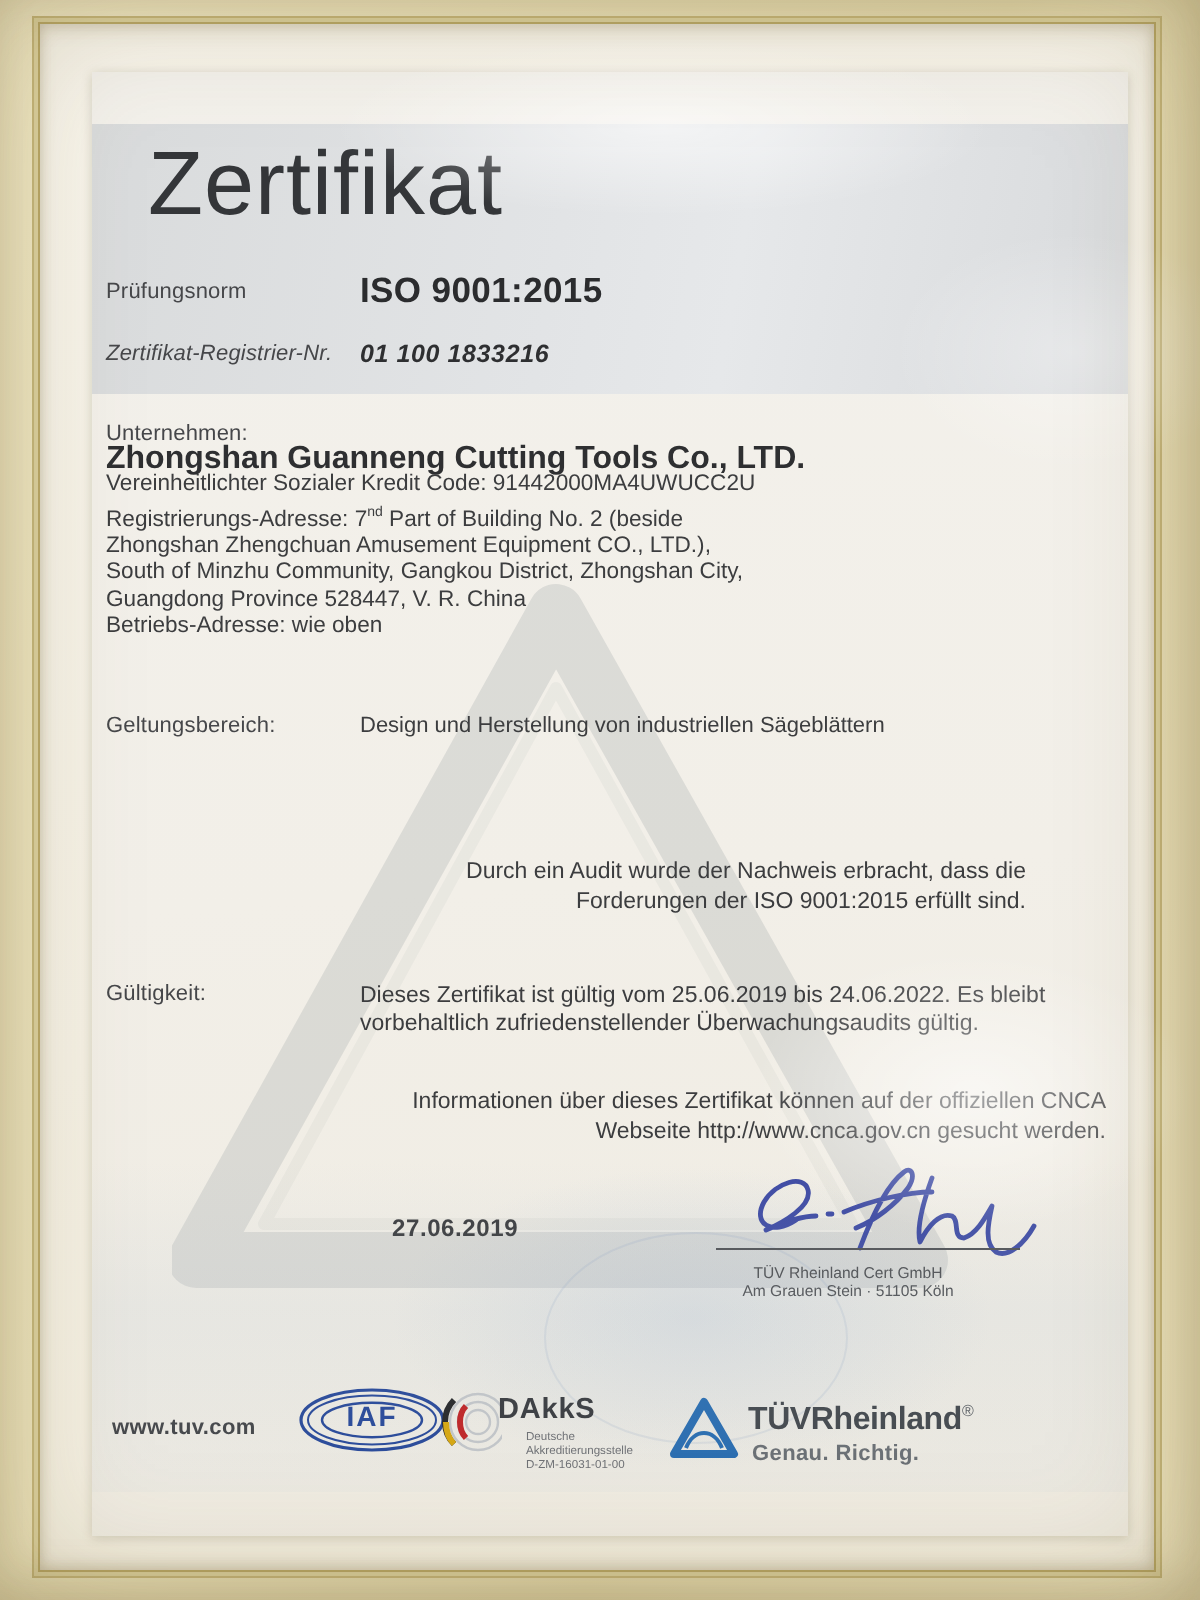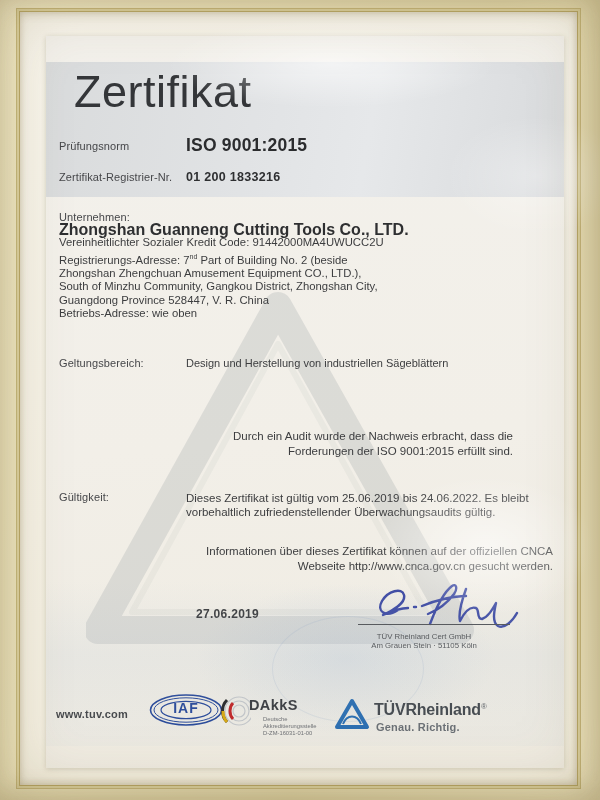--- a/index.html
+++ b/index.html
@@ -45,25 +45,25 @@
   }
   .glare{position:absolute;z-index:4;pointer-events:none;border-radius:50%;}
   .glare.g1{left:120px;top:-18px;width:330px;height:90px;background:radial-gradient(closest-side,rgba(255,255,255,.6),rgba(255,255,255,0));}
   .glare.g2{left:330px;top:440px;width:220px;height:140px;background:radial-gradient(closest-side,rgba(255,255,255,.55),rgba(255,255,255,0));}
   .glare.g3{left:400px;top:80px;width:180px;height:120px;background:radial-gradient(closest-side,rgba(255,255,255,.35),rgba(255,255,255,0));}
 
   .title{
     position:absolute;left:28px;top:30px;z-index:1;margin:0;
     font-size:45px;font-weight:400;letter-spacing:.5px;color:#343639;
   }
-  .row{position:absolute;left:13px;z-index:1;display:flex;align-items:flex-start;}
+  .row{position:absolute;left:7px;z-index:1;display:flex;align-items:flex-start;}
   .lbl{width:127px;flex:none;font-size:11px;color:#46474a;letter-spacing:.1px;}
   .r1{top:99px;}  .r1 .lbl{padding-top:5px;}
   .v-iso{font-size:17.5px;font-weight:bold;color:#2b2c2e;letter-spacing:.2px;}
-  .r2{top:134px;} .r2 .lbl{padding-top:1px;}
+  .r2{top:134px;font-style:italic;} .r2 .lbl{padding-top:1px;}
   .v-reg{font-size:12.5px;font-weight:bold;color:#2e2f31;letter-spacing:.3px;}
   .r-unt{top:175px;flex-direction:column;}
   .v-block{font-size:11.3px;line-height:13.4px;color:#3c3d3f;width:365px;}
   .v-block .co{font-weight:bold;font-size:16px;color:#2e2f31;}
   .v-block sup{font-size:7px;}
   .r-gel{top:321px;justify-content:center;}
   .v-gel{font-size:11px;color:#3c3d3f;width:360px;}
   .para{position:absolute;left:149px;z-index:1;font-size:11.5px;line-height:14.6px;color:#3c3d3f;text-align:right;}
   .p-audit{top:393px;width:318px;}
   .r-gue{top:455px;}
@@ -103,21 +103,21 @@
 
     <h1 class="title">Zertifikat</h1>
 
     <div class="row r1">
       <span class="lbl">Prüfungsnorm</span>
       <span class="v-iso">ISO 9001:2015</span>
     </div>
 
     <div class="row r2">
       <span class="lbl">Zertifikat-Registrier-Nr.</span>
-      <span class="v-reg">01 200 1833216</span>
+      <span class="v-reg">01 100 1833216</span>
     </div>
 
     <div class="row r-unt">
       <span class="lbl">Unternehmen:</span>
       <div class="v-block">
         <div class="co">Zhongshan Guanneng Cutting Tools Co., LTD.</div>
         <div>Vereinheitlichter Sozialer Kredit Code: 91442000MA4UWUCC2U</div>
         <div><span>Registrierungs-Adresse: 7</span><sup>nd</sup><span> Part of Building No. 2 (beside</span></div>
         <div>Zhongshan Zhengchuan Amusement Equipment CO., LTD.),</div>
         <div>South of Minzhu Community, Gangkou District, Zhongshan City,</div>

